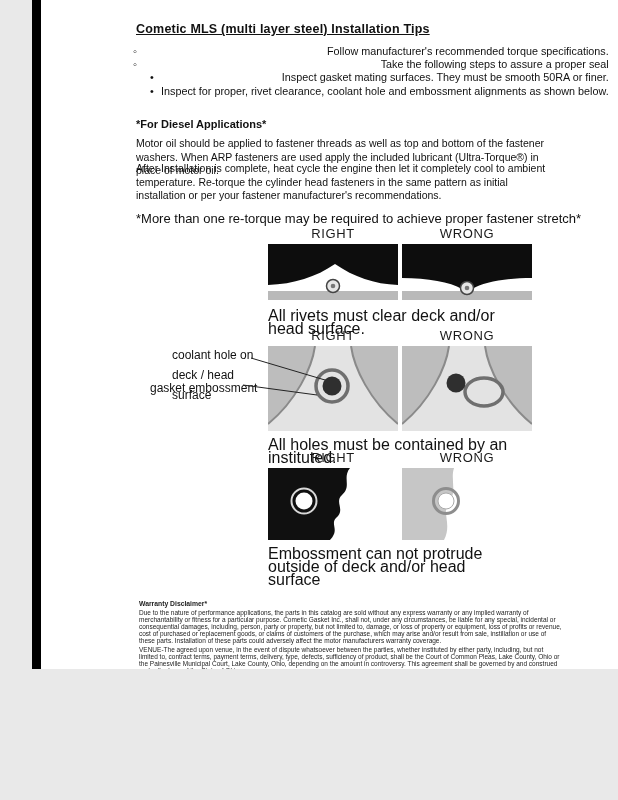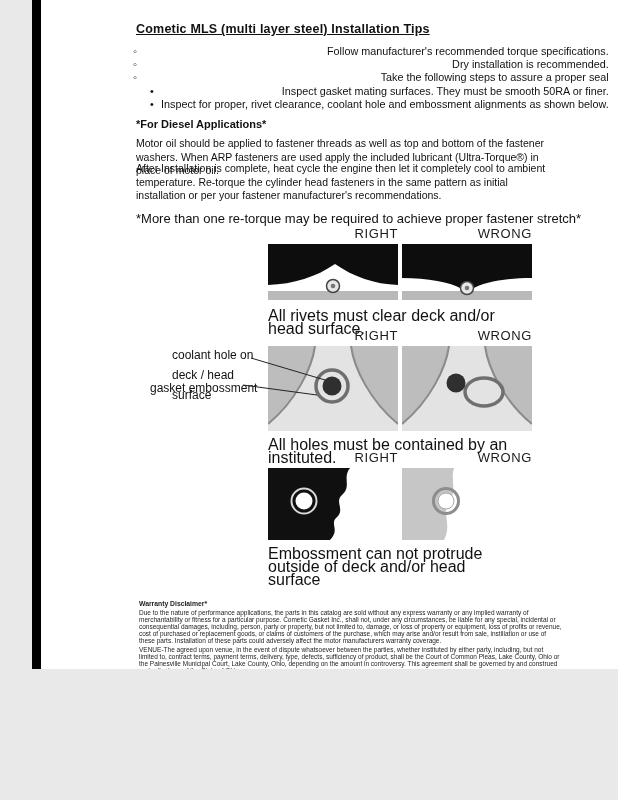--- a/index.html
+++ b/index.html
@@ -20,21 +20,21 @@
 
   .diesel-heading { position:absolute; left:104px; top:118px; font-size:11px; font-weight:bold; }
   .para { position:absolute; left:104px; width:420px; font-size:10.5px; line-height:13.6px; }
   .para1 { top:137px; }
   .para2 { top:162px; }
   .note { position:absolute; left:104px; top:211px; font-size:13px; }
 
   .diag-block { position:absolute; left:236px; width:264px; }
   #row1 { top:226px; } #row2 { top:328px; } #row3 { top:450px; }
   .diag-headers { display:flex; }
-  .diag-headers .hdr { width:130px; text-align:right; font-size:13px; letter-spacing:0.6px; color:#1a1a1a; }
+  .diag-headers .hdr { width:130px; text-align:center; font-size:13px; letter-spacing:0.6px; color:#1a1a1a; }
   .diag-headers .hdr:last-child { margin-left:4px; }
   .panels { display:flex; gap:4px; margin-top:3px; }
   .panel { width:130px; display:block; }
   .caption { font-size:16px; margin-top:8px; line-height:12.8px; }
   #row3 .caption { width:240px; }
 
   .annot { position:absolute; font-size:12px; line-height:20px; color:#111; }
   .annot1 { left:140px; top:345px; width:92px; }
   .annot2 { left:118px; top:378px; white-space:nowrap; }
   .connector-svg { position:absolute; left:205px; top:349px; }
@@ -50,21 +50,20 @@
 <body>
 
 <div class="page">
 
   <div class="left-strip"></div>
 
   <div class="title">Cometic MLS (multi layer steel) Installation Tips</div>
 
   <div class="bullets">
     <div class="bullet">Follow manufacturer's recommended torque specifications.</div>
-    <div class="bullet">Dry installation is recommended.</div>
     <div class="bullet">Take the following steps to assure a proper seal</div>
     <div class="subbullet">Inspect gasket mating surfaces.  They must be smooth 50RA or finer.</div>
     <div class="subbullet">Inspect for proper, rivet clearance, coolant hole and embossment alignments as shown below.</div>
   </div>
 
   <div class="diesel-heading">*For Diesel Applications*</div>
   <div class="para para1">Motor oil should be applied to fastener threads as well as top and bottom of the fastener washers. When ARP fasteners are used apply the included lubricant (Ultra-Torque®) in place of motor oil.</div>
   <div class="para para2">After Installation is complete, heat cycle the engine then let it completely cool to ambient temperature. Re-torque the cylinder head fasteners in the same pattern as initial installation or per your fastener manufacturer's recommendations.</div>
   <div class="note">*More than one re-torque may be required to achieve proper fastener stretch*</div>
 

